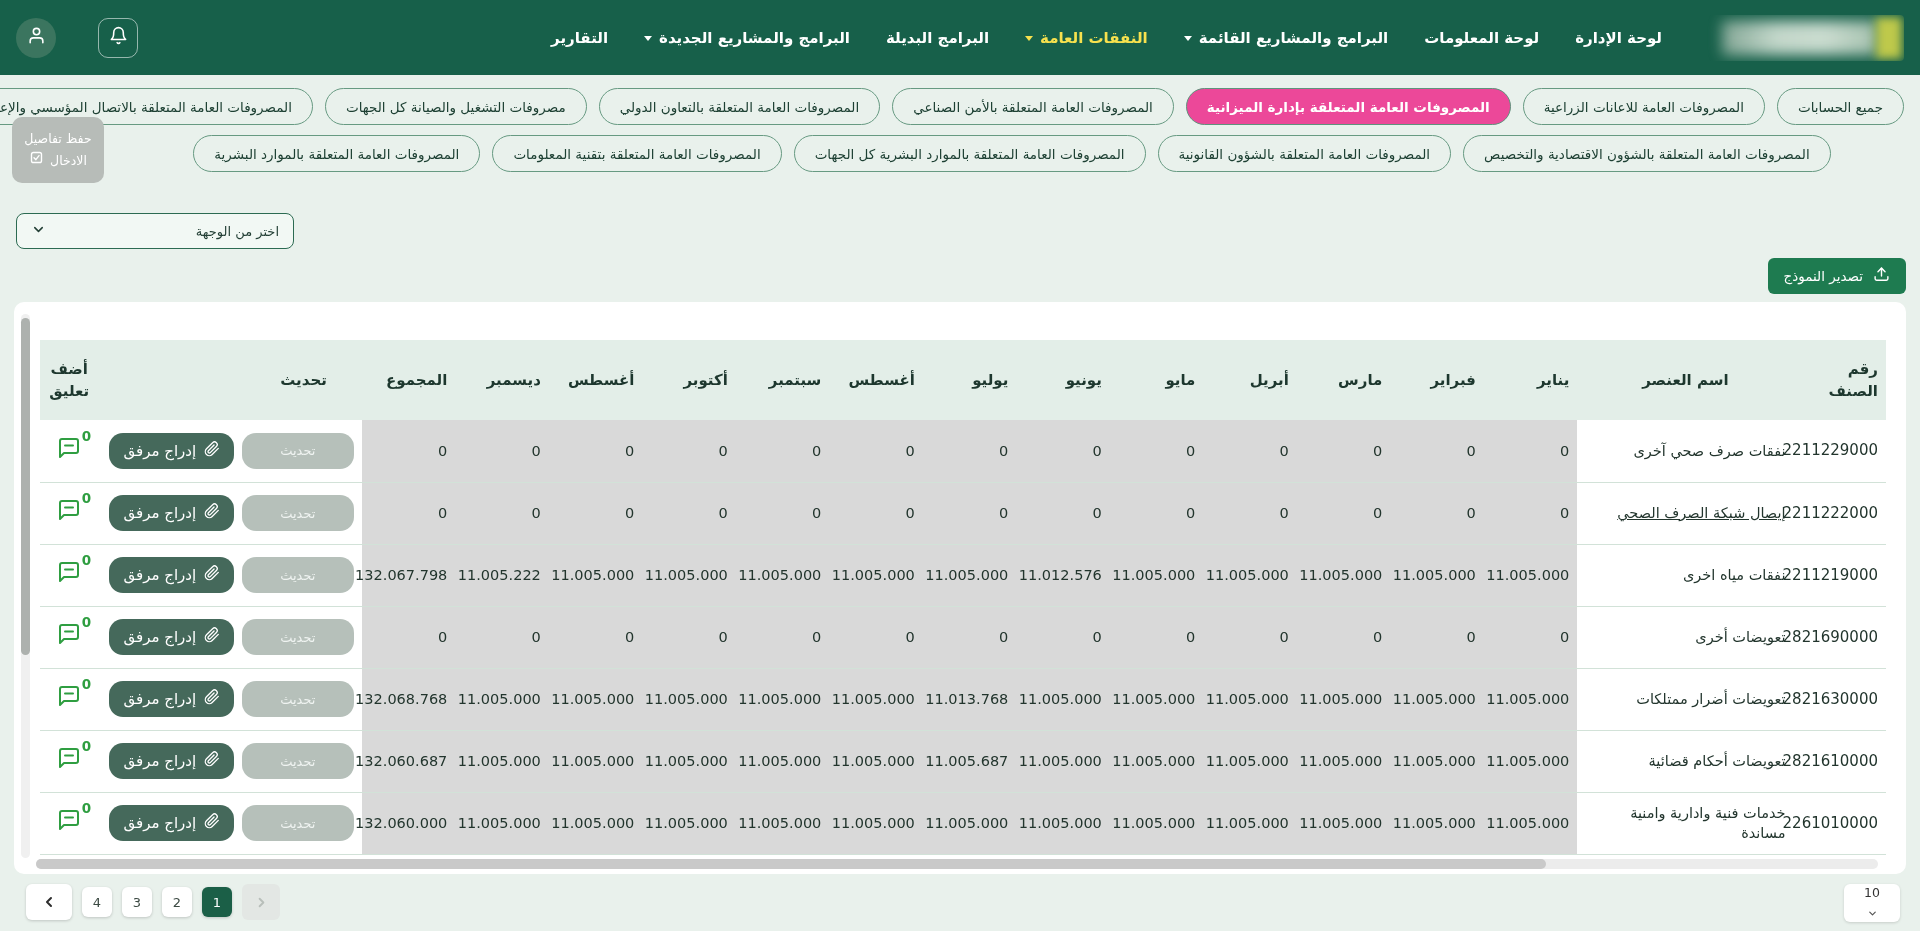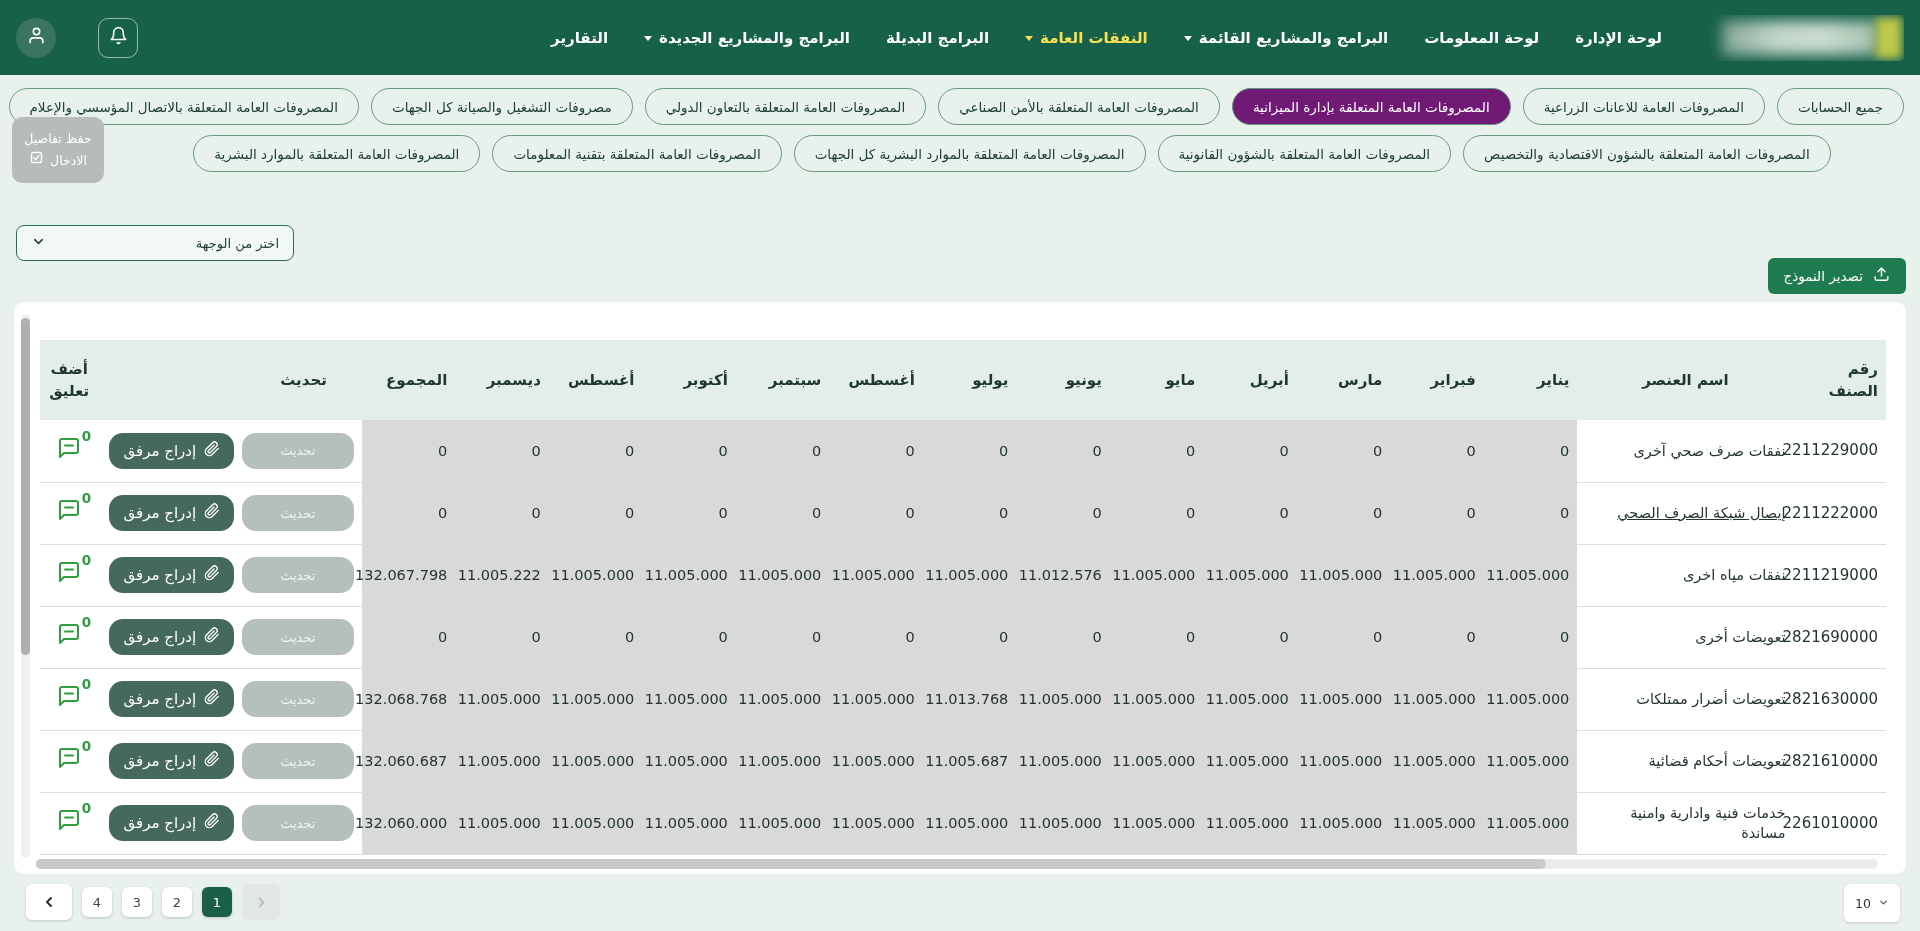--- a/index.html
+++ b/index.html
@@ -19,28 +19,28 @@
   .spacer { flex:1; }
   .icon-btn { width:40px; height:40px; border-radius:50%; background:#3b755f; display:flex; align-items:center; justify-content:center; flex:none; cursor:pointer; }
   .icon-btn.bell { border-radius:10px; background:transparent; border:1.5px solid rgba(255,255,255,.55); margin-left:12px; }
 
   
   .filters { position:relative; padding:13px 16px 0 120px; }
   .chips { display:flex; gap:12px; }
   .chips.center { justify-content:center; margin-top:10px; }
   .chip { height:37px; padding:0 20px; border:1px solid #679a82; border-radius:19px; display:inline-flex; align-items:center;
       font-size:13.5px; color:#1d4033; background:transparent; cursor:pointer; white-space:nowrap; font-family:inherit; }
-  .chip.selected { background:#701a75; border-color:#5e937c; color:#fff; }
+  .chip.selected { background:#ec4899; border-color:#5e937c; color:#fff;font-weight:bold; }
   .save-btn { position:absolute; left:12px; top:42px; width:92px; height:66px; border:none; border-radius:10px;
       background:#b7bcb8; color:#fff; font-size:12.5px; font-family:inherit; cursor:pointer; line-height:1.8; }
   .save-btn .row2 { display:flex; align-items:center; justify-content:center; gap:6px; }
 
   
   .select-row { position:relative; height:36px; margin-top:40px; }
-  .dest-select { position:absolute; left:16px; top:13px; width:278px; height:36px; border:1px solid #2c6b52; border-radius:8px;
+  .dest-select { position:absolute; left:16px; top:1px; width:278px; height:36px; border:1px solid #2c6b52; border-radius:8px;
       background:#f2f8f4; display:flex; align-items:center; justify-content:space-between; padding:0 14px;
       font-size:13px; color:#233f35; cursor:pointer; }
   .toolbar-row { position:relative; height:36px; margin-top:10px; }
   .export-btn { position:absolute; right:14px; top:0; height:36px; border:none; border-radius:6px; background:#1e7b50;
       color:#fff; display:flex; align-items:center; gap:10px; padding:0 16px; font-size:13.5px; font-family:inherit; cursor:pointer; }
 
   
   .table-card { margin:8px 14px 0; height:572px; background:#fff; border-radius:10px; position:relative;
       padding:38px 20px 0 26px; overflow:hidden; }
   table { width:100%; border-collapse:collapse; table-layout:fixed; }
@@ -69,21 +69,21 @@
   .footer { position:relative; height:40px; margin-top:10px; }
   .pagination { position:absolute; left:26px; top:0; display:flex; gap:10px; align-items:center; direction:ltr; }
   .page-btn { min-width:30px; height:30px; background:#fff; border:none; border-radius:6px;
       box-shadow:0 1px 3px rgba(0,0,0,.18); font-size:13px; color:#3c4a43; font-family:inherit;
       display:flex; align-items:center; justify-content:center; cursor:pointer; }
   .page-btn.active { background:#1b5f47; color:#fff; }
   .pg-prev { width:46px; height:36px; }
   .pg-next { width:38px; height:36px; background:#e3e7e4; box-shadow:none; cursor:default; }
   .page-size { position:absolute; right:20px; top:0; width:56px; height:38px; background:#fff; border-radius:6px;
       box-shadow:0 1px 3px rgba(0,0,0,.15); display:flex; align-items:center; justify-content:center; gap:7px;
-      font-size:12.5px; color:#333; cursor:pointer; direction:ltr; }
+      font-size:12.5px; color:#333; cursor:pointer; direction:ltr;flex-direction:column; }
 </style>
 </head>
 <body>
 
 <header class="navbar">
   <div class="logo">
     <div class="blur-text"></div>
     <div class="blur-emblem"></div>
   </div>
   <nav class="nav">

